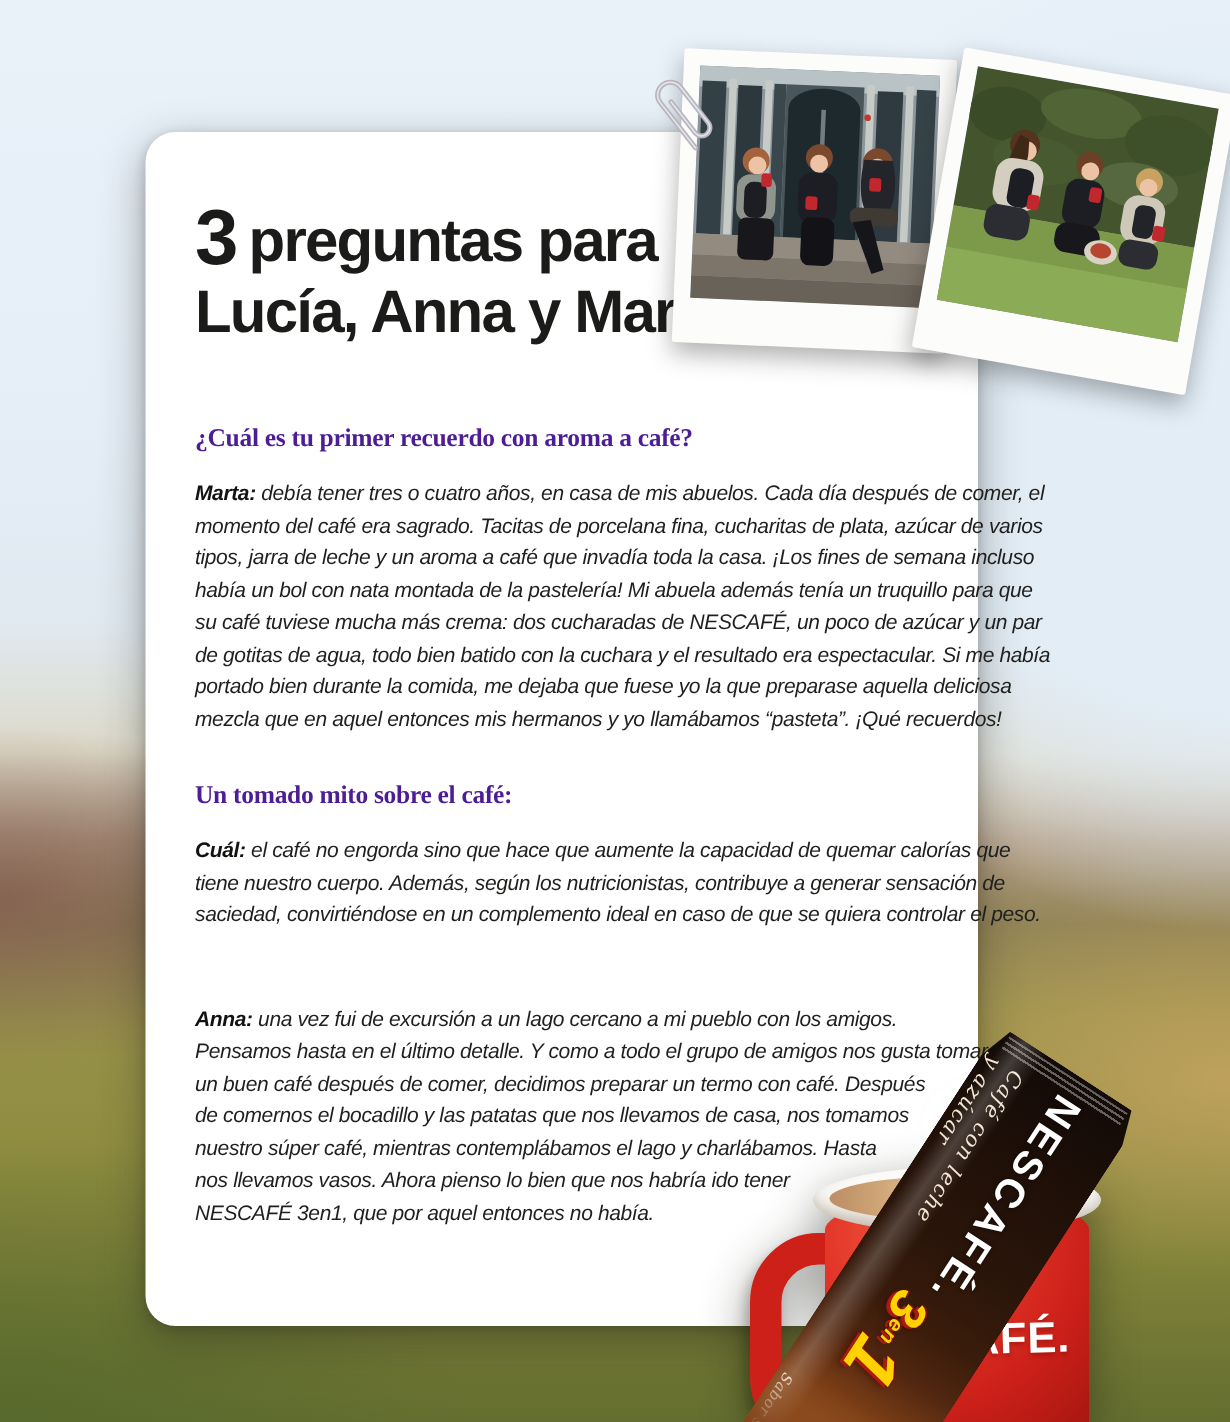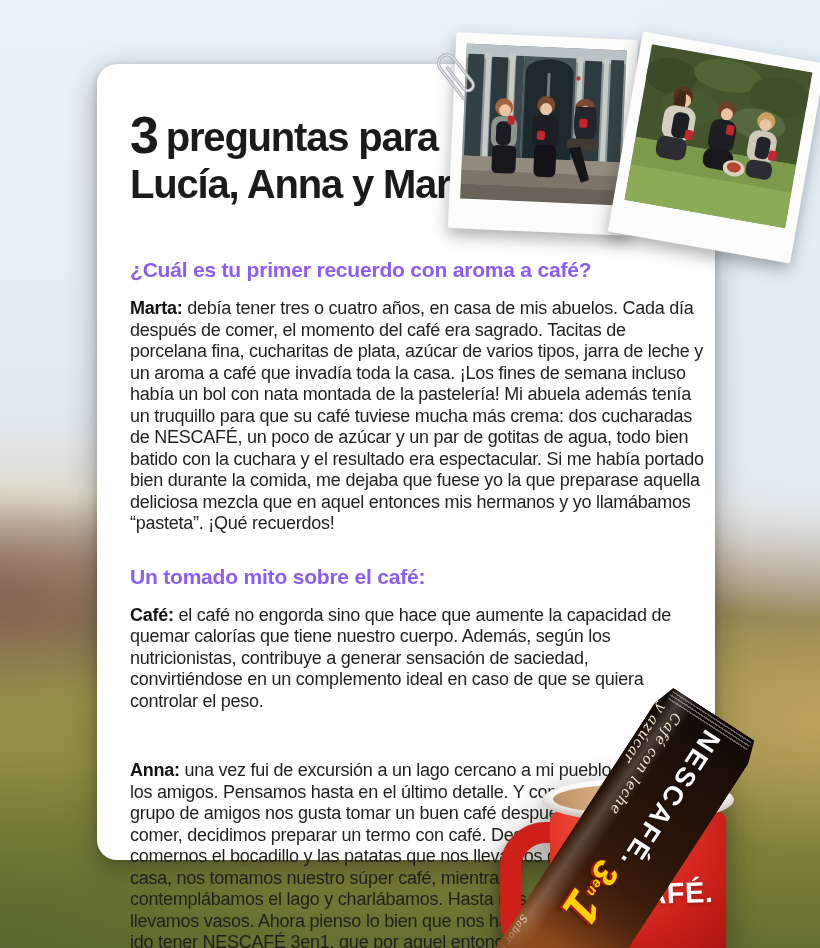--- a/index.html
+++ b/index.html
@@ -7,31 +7,31 @@
     width:820px;height:948px;position:relative;overflow:hidden;
     font-family:"Liberation Sans",sans-serif;
     background:
       radial-gradient(55% 48% at 100% 30%, rgba(226,237,246,.95) 42%, rgba(226,237,246,0) 74%),
       radial-gradient(42% 17% at 0% 63%, rgba(128,90,78,.8), rgba(128,90,78,0) 70%),
       radial-gradient(46% 20% at 100% 76%, rgba(202,166,98,.78), rgba(202,166,98,0) 70%),
       radial-gradient(52% 28% at 0% 100%, rgba(84,104,44,.8), rgba(84,104,44,0) 72%),
       linear-gradient(180deg,#e9f1f9 0%,#e5eef7 30%,#e0e9f0 44%,#ddd9c8 53%,#b5a189 59%,#928457 65%,#97914a 72%,#908d41 80%,#7d8038 90%,#646e30 100%);
   }
   .card{
-    position:absolute;left:97px;top:64px;width:618px;height:796px;
+    position:absolute;left:97px;top:88px;width:555px;height:796px;
     background:#fff;border-radius:20px;z-index:10;
     box-shadow:0 10px 30px rgba(40,40,35,.38),0 2px 8px rgba(0,0,0,.18);
   }
   .content{padding:48px 33px 0 33px;}
   h1{margin:0 0 50px;font-size:40px;line-height:47px;letter-spacing:-1.2px;color:#1b1b19;font-weight:bold;}
   h1 .t-num{font-size:52px;vertical-align:-2px;margin-right:8px;}
   h1 .t-line{display:block;}
   .qa{margin:0 0 30px;}
-  .qa h2{margin:0 0 16px;font-size:21px;color:#8b5cf6;letter-spacing:-.2px;}
-  .qa p{margin:0;width:575px;font-size:18px;line-height:21.5px;color:#1f1f1d;letter-spacing:-.25px;}
+  .qa h2{margin:0 0 16px;font-size:17px;color:#4c1d95;letter-spacing:-.2px;font-family:Liberation Serif, serif;}
+  .qa p{margin:0;width:575px;font-size:14px;line-height:21.5px;color:#1f1f1d;letter-spacing:-.25px;font-style:italic;}
   .qa.narrow p{width:545px;margin-top:48px;}
   .qa p strong{color:#121210;}
   .fs{float:right;clear:right;}
   .fa{width:10px;height:44px}.fb{width:50px;height:44px}.fc{width:90px;height:44px}.fd{width:125px;height:120px}
 
   
   .polaroid{position:absolute;background:#fcfcfa;box-shadow:0 7px 16px rgba(30,30,30,.35);border-radius:2px;}
   .polaroid .ph{display:block;background:#9aa5a5;}
   .pol1{left:452px;top:36px;padding:11px 11px 30px;transform:rotate(2.5deg);z-index:20;}
   .pol2{left:624px;top:46px;padding:11px 11px 34px;transform:rotate(10deg);z-index:22;}
@@ -97,21 +97,21 @@
       <span class="t-line">Lucía, Anna y Marta</span>
     </h1>
 
     <section class="qa">
       <h2>¿Cuál es tu primer recuerdo con aroma a café?</h2>
       <p><strong>Marta:</strong> <span>debía tener tres o cuatro años, en casa de mis abuelos. Cada día después de comer, el momento del café era sagrado. Tacitas de porcelana fina, cucharitas de plata, azúcar de varios tipos, jarra de leche y un aroma a café que invadía toda la casa. ¡Los fines de semana incluso había un bol con nata montada de la pastelería! Mi abuela además tenía un truquillo para que su café tuviese mucha más crema: dos cucharadas de NESCAFÉ, un poco de azúcar y un par de gotitas de agua, todo bien batido con la cuchara y el resultado era espectacular. Si me había portado bien durante la comida, me dejaba que fuese yo la que preparase aquella deliciosa mezcla que en aquel entonces mis hermanos y yo llamábamos “pasteta”. ¡Qué recuerdos!</span></p>
     </section>
 
     <section class="qa">
       <h2>Un tomado mito sobre el café:</h2>
-      <p><strong>Café:</strong> <span>el café no engorda sino que hace que aumente la capacidad de quemar calorías que tiene nuestro cuerpo. Además, según los nutricionistas, contribuye a generar sensación de saciedad, convirtiéndose en un complemento ideal en caso de que se quiera controlar el peso.</span></p>
+      <p><strong>Cuál:</strong> <span>el café no engorda sino que hace que aumente la capacidad de quemar calorías que tiene nuestro cuerpo. Además, según los nutricionistas, contribuye a generar sensación de saciedad, convirtiéndose en un complemento ideal en caso de que se quiera controlar el peso.</span></p>
     </section>
 
     <section class="qa narrow">
       <p><span class="fs fa" aria-hidden="true"></span><span class="fs fb" aria-hidden="true"></span><span class="fs fc" aria-hidden="true"></span><span class="fs fd" aria-hidden="true"></span><strong>Anna:</strong> <span>una vez fui de excursión a un lago cercano a mi pueblo con los amigos. Pensamos hasta en el último detalle. Y como a todo el grupo de amigos nos gusta tomar un buen café después de comer, decidimos preparar un termo con café. Después de comernos el bocadillo y las patatas que nos llevamos de casa, nos tomamos nuestro súper café, mientras contemplábamos el lago y charlábamos. Hasta nos llevamos vasos. Ahora pienso lo bien que nos habría ido tener NESCAFÉ 3en1, que por aquel entonces no había.</span></p>
     </section>
   </div>
 </div>
 
 <div class="polaroid pol1">
   <svg class="ph" width="160" height="155" viewBox="0 0 160 155">

